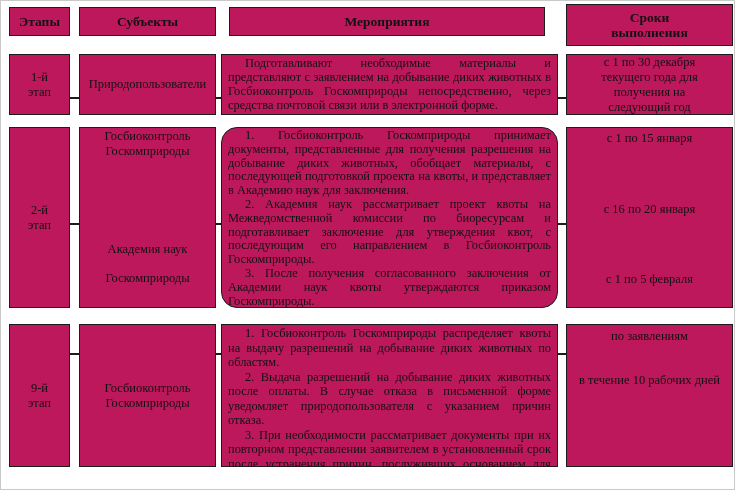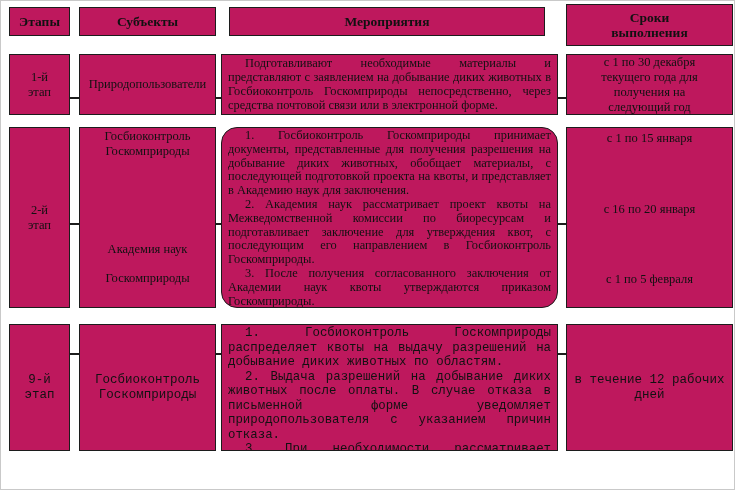--- a/index.html
+++ b/index.html
@@ -24,21 +24,21 @@
   .c1  { left:8px;   width:61px;  }
   .c2  { left:78px;  width:137px; }
   .c3  { left:220px; width:337px; }
   .c3h { left:228px; width:316px; }
   .c4  { left:565px; width:167px; }
   
   .hr  { top:6px;  height:29px; }
   .hr4 { top:3px;  height:42px; }
   .r1  { top:53px;  height:61px;  }
   .r2  { top:126px; height:181px; }
-  .r3  { top:323px; height:127px;font-family:Liberation Mono, monospace; }
+  .r3  { top:323px; height:143px; }
 
   .hd {
     display:flex; align-items:center; justify-content:center;
     text-align:center; font-weight:700; font-size:13.5px;
     line-height:15px; white-space:pre-line;
   }
   .center {
     display:flex; align-items:center; justify-content:center;
     text-align:center; font-size:12.5px; line-height:15px;
     padding:2px 20px;
@@ -105,19 +105,20 @@
   <div class="conn cy2 g3"></div>
 
   <div class="box c1 r3 center">9-й этап</div>
   <div class="box c2 r3 center">Госбиоконтроль Госкомприроды</div>
   <div class="box c3 r3 acts">
     <p>1. Госбиоконтроль Госкомприроды распределяет квоты на выдачу разрешений на добывание диких животных по областям.</p>
     <p>2. Выдача разрешений на добывание диких животных после оплаты. В случае отказа в письменной форме уведомляет природопользователя с указанием причин отказа.</p>
     <p>3. При необходимости рассматривает документы при их повторном представлении заявителем в установленный срок после устранения причин, послуживших основанием для отказа, выдают заявителю разрешение или уведомляют его в письменной форме об отказе в выдаче разрешения.</p>
   </div>
   <div class="box c4 r3 stack">
-    <span class="item s3-dl-2">в течение 12 рабочих дней</span>
+    <span class="item s3-dl-1">по заявлениям</span>
+    <span class="item s3-dl-2">в течение 10 рабочих дней</span>
   </div>
   <div class="conn cy3 g1"></div>
   <div class="conn cy3 g2"></div>
   <div class="conn cy3 g3"></div>
 
 </div>
 
 </body></html>

